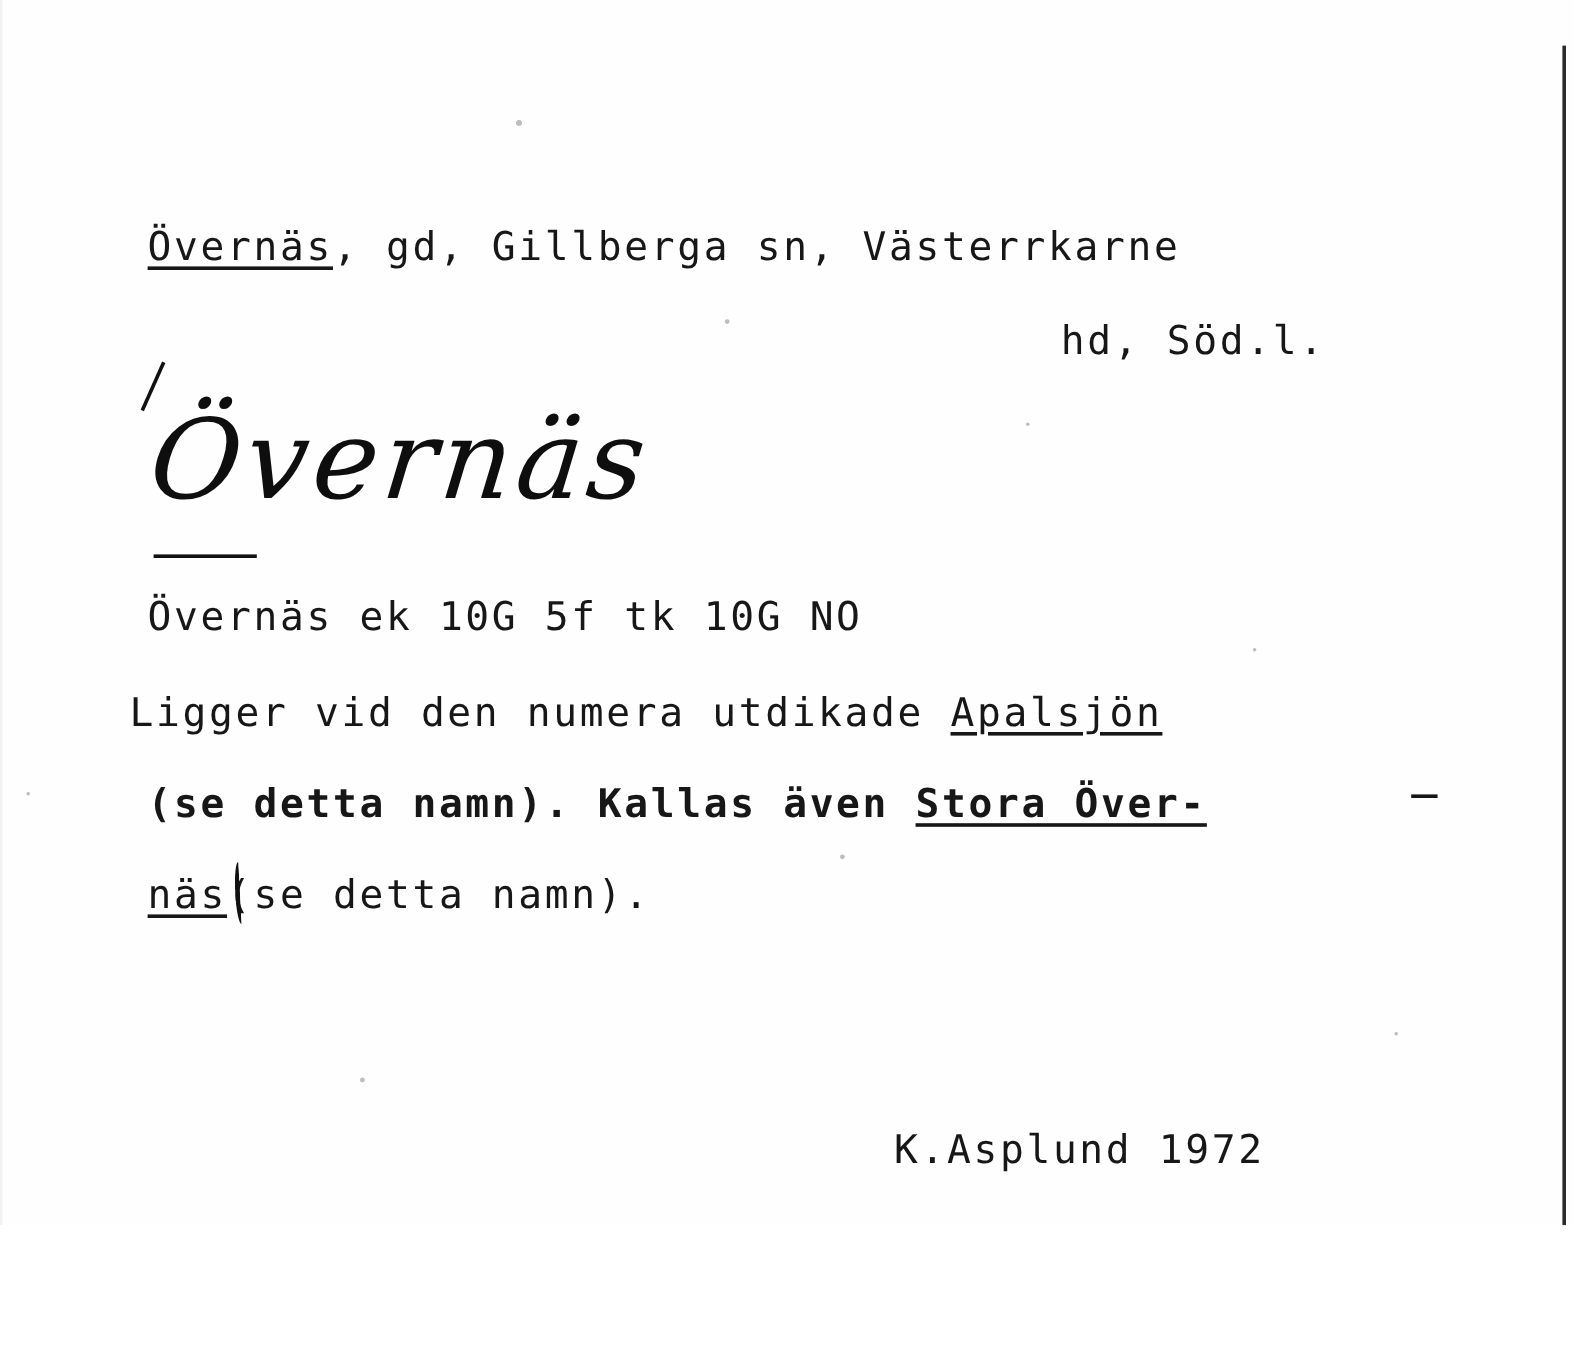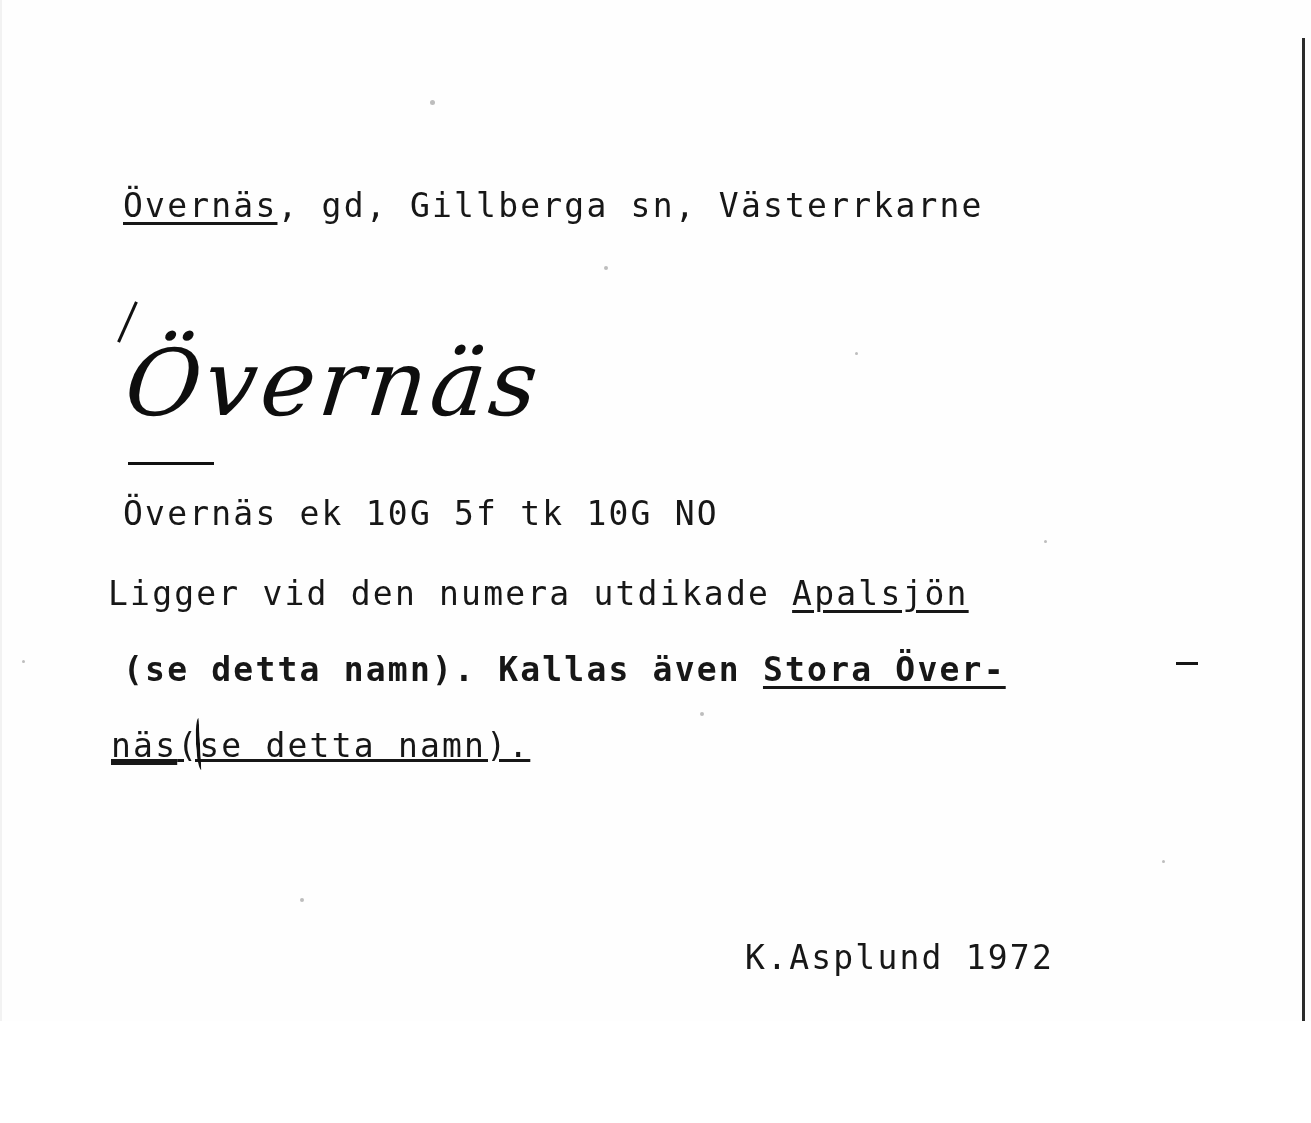--- a/index.html
+++ b/index.html
@@ -85,21 +85,21 @@
     top: 300px;
     width: 3px;
     height: 44px;
     background: #111;
     transform: rotate(24deg);
   }
 
   #line-ek     { left: 123px; top: 494px; text-align: center; }
   #line-body1  { left: 108px; top: 574px; }
   #line-body2  { left: 123px; top: 650px; font-weight: bold; }
-  #line-body3  { left: 111px; top: 726px; text-decoration: underline; }
+  #line-body3  { left: 123px; top: 726px; }
   #line-sign   { left: 745px; top: 938px; }
 
   .hyphen-edge {
     position: absolute;
     left: 1176px;
     top: 662px;
     width: 22px;
     height: 3px;
     background: #161616;
   }
@@ -128,20 +128,21 @@
   <div class="speck" style="left:1044px;top:540px;width:3px;height:3px;"></div>
   <div class="speck" style="left:700px;top:712px;width:4px;height:4px;"></div>
   <div class="speck" style="left:22px;top:660px;width:3px;height:3px;"></div>
   <div class="speck" style="left:300px;top:898px;width:4px;height:4px;"></div>
   <div class="speck" style="left:96px;top:1068px;width:4px;height:4px;"></div>
   <div class="speck" style="left:560px;top:1084px;width:3px;height:3px;"></div>
   <div class="speck" style="left:1162px;top:860px;width:3px;height:3px;"></div>
 
   <div class="typed" id="line-head1"><span class="u">Övernäs</span><span>, gd, Gillberga sn, Västerrkarne</span></div>
 
+  <div class="typed" id="line-head2">hd, Söd.l.</div>
 
   <div id="hand-tick"></div>
   <div id="handwritten">Övernäs</div>
   <div id="hand-underline"></div>
 
   <div class="typed" id="line-ek">Övernäs ek 10G 5f tk 10G NO</div>
 
   <div class="typed" id="line-body1"><span>Ligger vid den numera utdikade </span><span class="u">Apalsjön</span></div>
 
   <div class="typed" id="line-body2"><span>(se detta namn). Kallas även </span><span class="u">Stora Över-</span></div>

